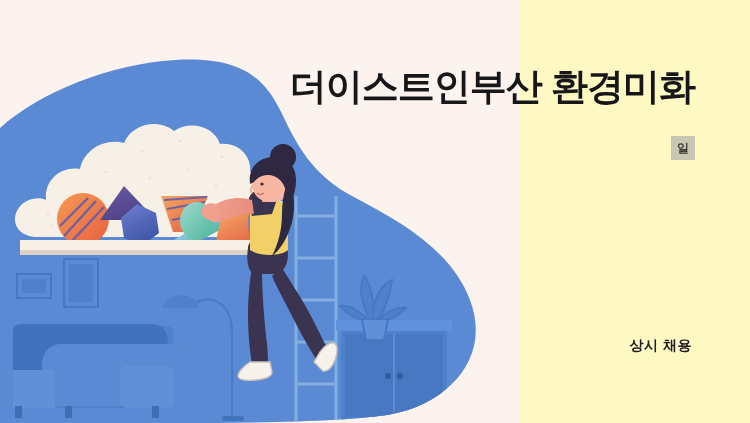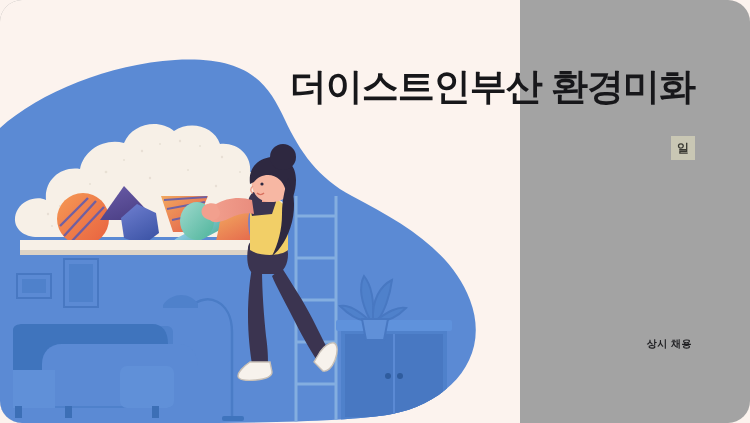--- a/index.html
+++ b/index.html
@@ -4,23 +4,22 @@
 <style>
   * { margin:0; padding:0; box-sizing:border-box; }
   html,body { width:750px; height:423px; overflow:hidden; }
   body {
     font-family: "Liberation Sans", "DejaVu Sans", sans-serif;
     background:#fcf3ee;
   }
   .poster {
     position:relative;
     width:750px; height:423px;
-    background:#a3a3a3;
+    background:#fef9c3;
     overflow:hidden;
-    border-radius:22px;
   }
 
   
   .illustration {
     position:absolute; left:0; top:0;
     width:520px; height:423px;
     overflow:hidden;
   }
   .illustration svg { display:block; }
 
@@ -61,21 +60,21 @@
   .company-name {
     font-size:21px;
     font-weight:bold;
     letter-spacing:-0.6px;
     color:#17171a;
     white-space:nowrap;
   }
   .hiring-type {
     position:absolute;
     right:58px; top:337px;
-    font-size:10px;
+    font-size:14px;
     font-weight:bold;
     letter-spacing:0.5px;
     color:#1d1d20;
     white-space:nowrap;
   }
 </style>
 </head>
 <body>
 
 <div class="poster">

